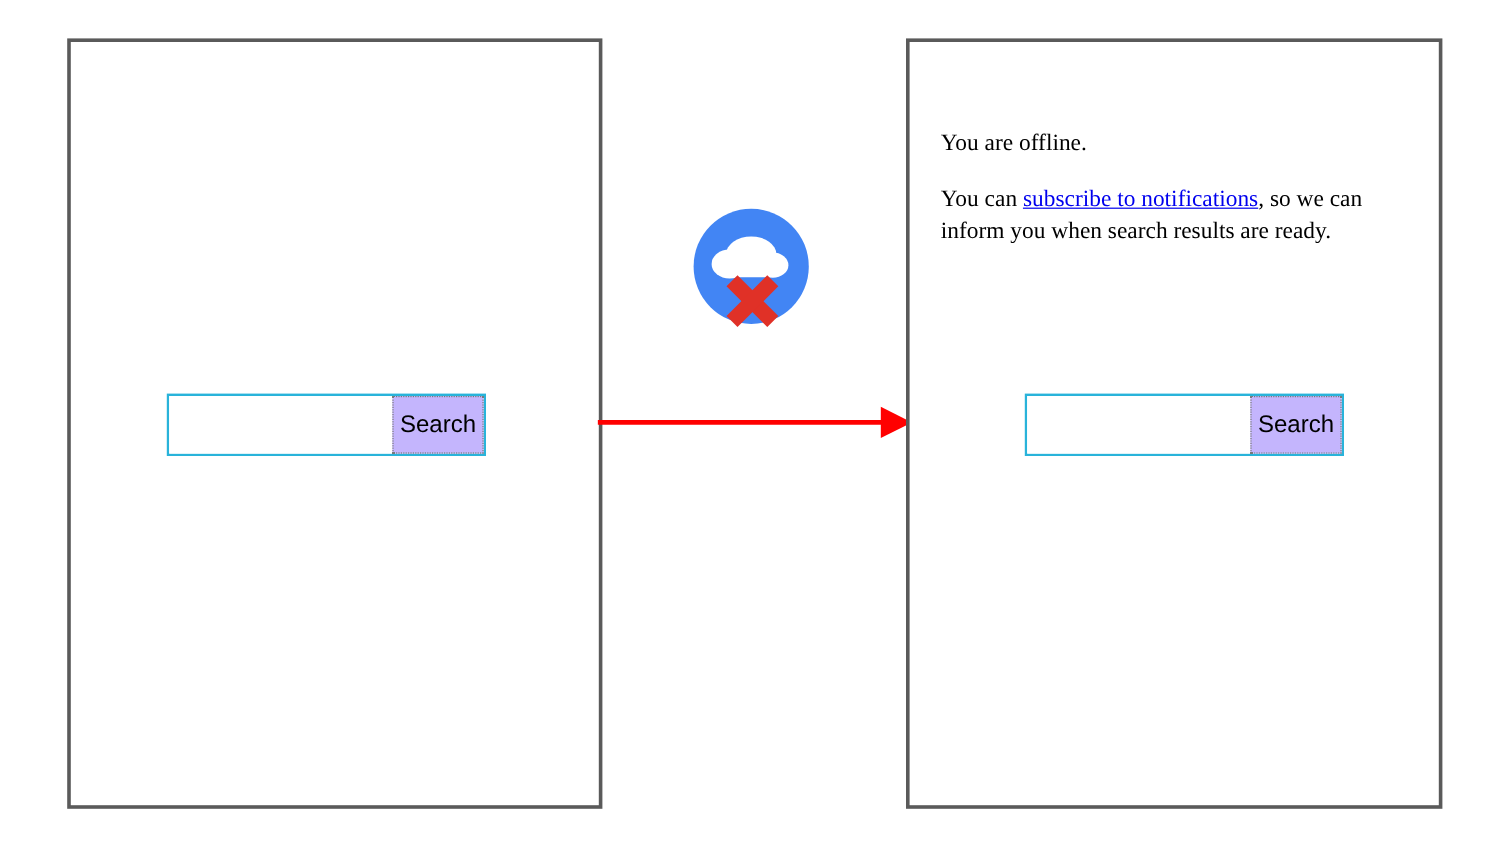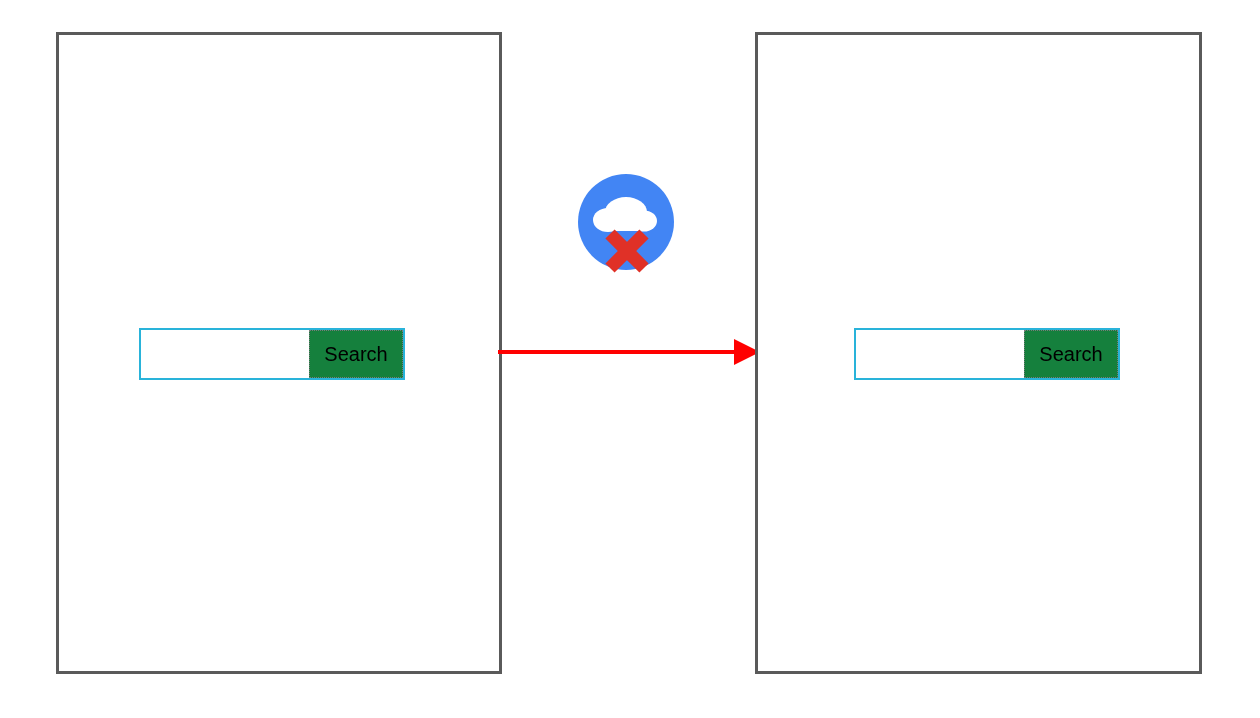--- a/index.html
+++ b/index.html
@@ -85,22 +85,22 @@
     min-width: 0;
     padding: 0 6px;
     font-family: "Liberation Sans", sans-serif;
     font-size: 17px;
     color: #000000;
   }
 
   .search-button {
     flex: 0 0 auto;
     box-sizing: border-box;
-    width: 94px;
-    background: #15803d;
+    width: 76px;
+    background: #c4b5fd;
     border: 1px dotted #7a7a7a;
     color: #000000;
     font-family: "Liberation Sans", sans-serif;
     font-size: 20px;
     line-height: 1;
     display: flex;
     align-items: center;
     justify-content: center;
     cursor: pointer;
     padding: 0;
@@ -169,20 +169,26 @@
 
   <div id="transition-arrow">
     <svg viewBox="0 0 262 32" xmlns="http://www.w3.org/2000/svg">
       <line x1="0" y1="16" x2="238" y2="16" stroke="#ff0000" stroke-width="4"></line>
       <polygon points="236,3 262,16 236,29" fill="#ff0000"></polygon>
     </svg>
   </div>
 
   <div class="panel" id="panel-right">
 
+    <div class="message-block">
+      <p class="para-offline">You are offline.</p>
+      <p class="para-subscribe">
+        <span>You can </span><a class="link-subscribe" href="#">subscribe to notifications</a><span>, so we can inform you when search results are ready.</span>
+      </p>
+    </div>
 
     <div class="search-widget" id="search-widget-right">
       <input class="search-input" type="text" value="" style="">
       <button class="search-button">Search</button>
     </div>
 
   </div>
 
 </div>
 

